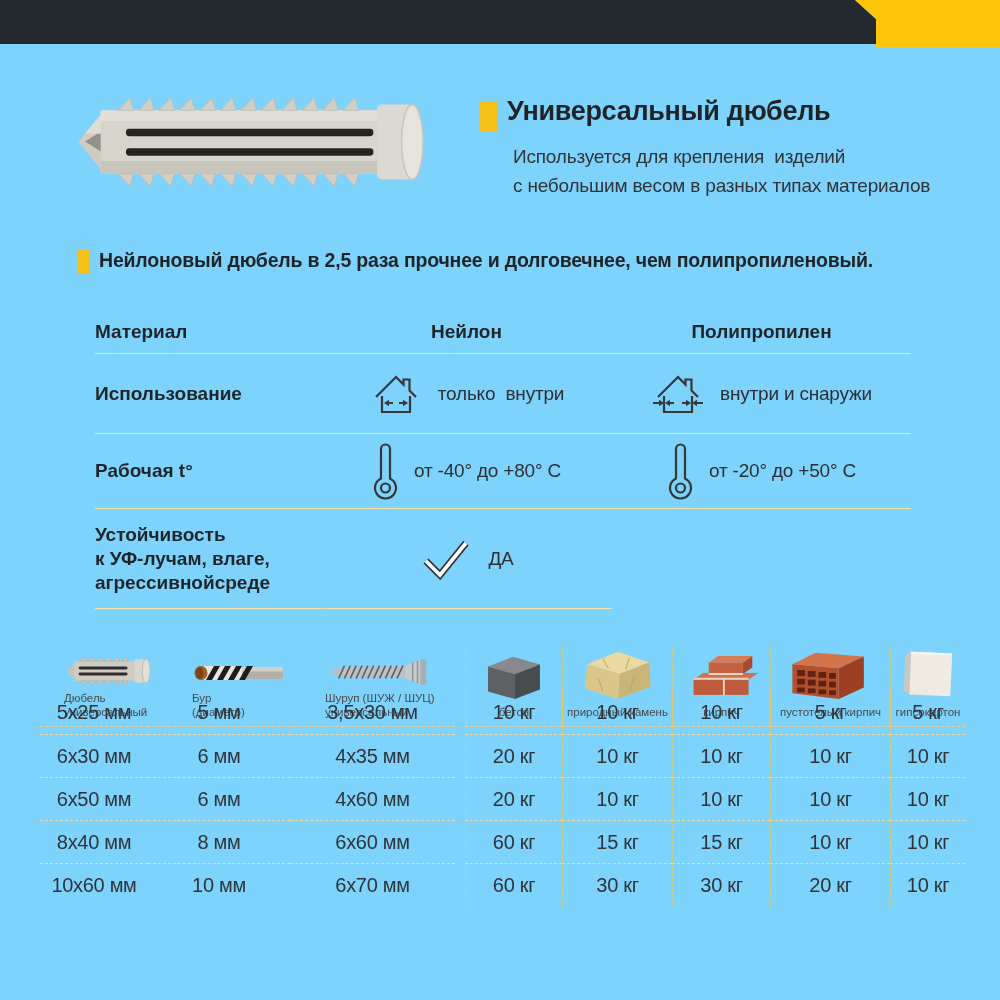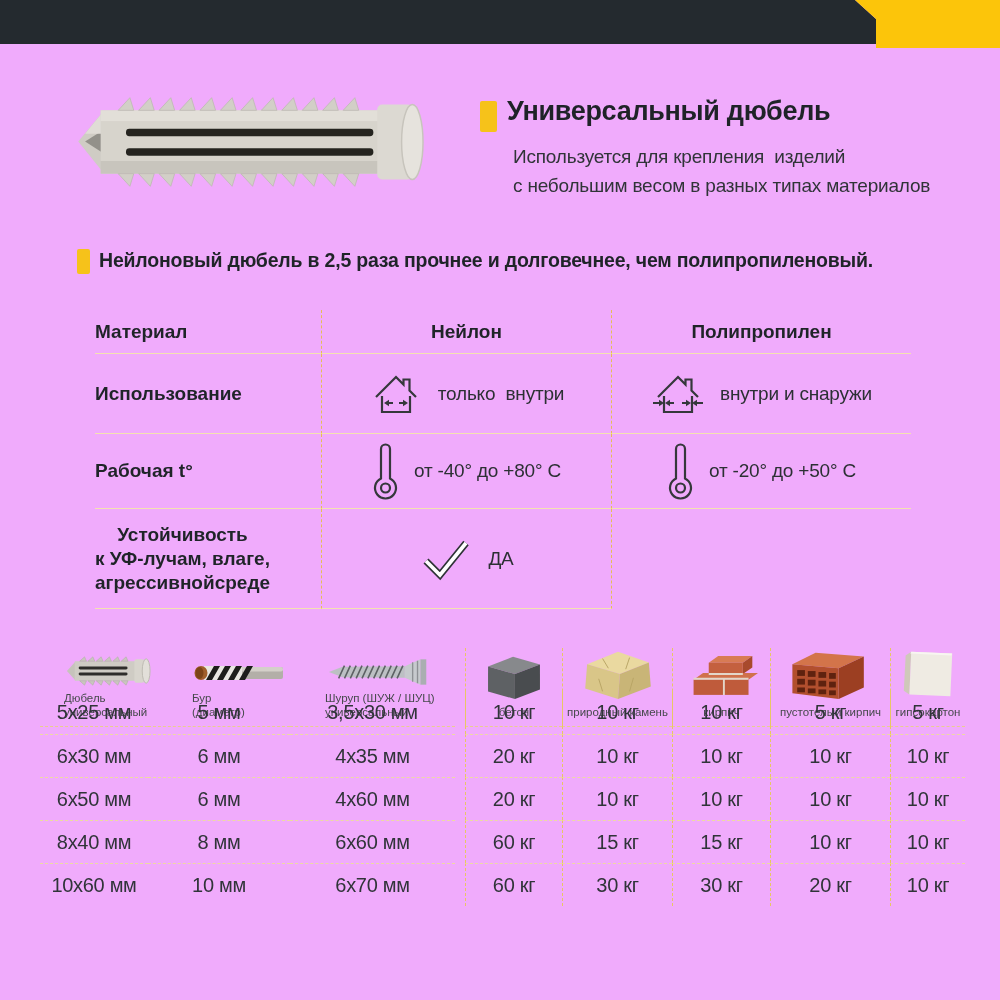--- a/index.html
+++ b/index.html
@@ -1,16 +1,16 @@
 <!DOCTYPE html>
 <html><head>
 <meta charset="utf-8">
 <style>
   html,body{margin:0;padding:0;background:#fff;}
-  .page{position:relative;width:1000px;height:1000px;background:#f0abfc;overflow:hidden;
+  .page{position:relative;width:1000px;height:1000px;background:#7dd3fc;overflow:hidden;
         font-family:"Liberation Sans","DejaVu Sans",sans-serif;color:#24282b;}
 
   
   .topbar-dark{position:absolute;left:0;top:0;width:876px;height:44px;background:#242a2f;
     -webkit-clip-path:polygon(0 0,855px 0,876px 19px,876px 44px,0 44px);
     clip-path:polygon(0 0,855px 0,876px 19px,876px 44px,0 44px);}
   .topbar-yellow{position:absolute;left:853px;top:0;width:147px;height:48px;background:#fcc50a;
     -webkit-clip-path:polygon(2px 0,147px 0,147px 48px,23px 48px,23px 19px);
     clip-path:polygon(2px 0,147px 0,147px 48px,23px 48px,23px 19px);}
 
@@ -21,21 +21,21 @@
   .m-claim{left:77px;top:249px;width:13px;height:25px;}
   .hero-title{position:absolute;left:507px;top:96px;font-size:27px;font-weight:bold;
     letter-spacing:-0.3px;color:#1f2328;}
   .hero-desc{position:absolute;left:513px;top:142px;font-size:19px;line-height:29px;
     color:#303438;letter-spacing:-0.2px;white-space:pre-wrap;}
   .claim-text{position:absolute;left:99px;top:249px;width:880px;font-size:19.5px;
     font-weight:bold;color:#1f2428;letter-spacing:-0.2px;}
 
   
   .cmp{position:absolute;left:95px;top:310px;width:816px;display:grid;
-       grid-template-columns:227px 290px 299px;grid-template-rows:44px 80px 75px 100px;text-align:center;}
+       grid-template-columns:227px 290px 299px;grid-template-rows:44px 80px 75px 100px;}
   .cmp > div{box-sizing:border-box;display:flex;align-items:center;}
   .cmp > div:nth-child(3n+1){border-right:1px dashed #e6be55;}
   .cmp > div:nth-child(3n+2){border-right:1px dashed #e6be55;}
   .cmp > div{border-bottom:1px solid #f4e2b0;}
   .cmp-h{font-size:19px;font-weight:bold;color:#1f2428;}
   .cmp-h.center{justify-content:center;}
   .cmp-label{font-size:19px;font-weight:bold;color:#1f2428;line-height:24px;white-space:pre-line;}
   .cmp-val{justify-content:center;gap:15px;font-size:19px;color:#2c3034;letter-spacing:-0.2px;}
   .cmp-val .txt{white-space:pre-wrap;}
 

